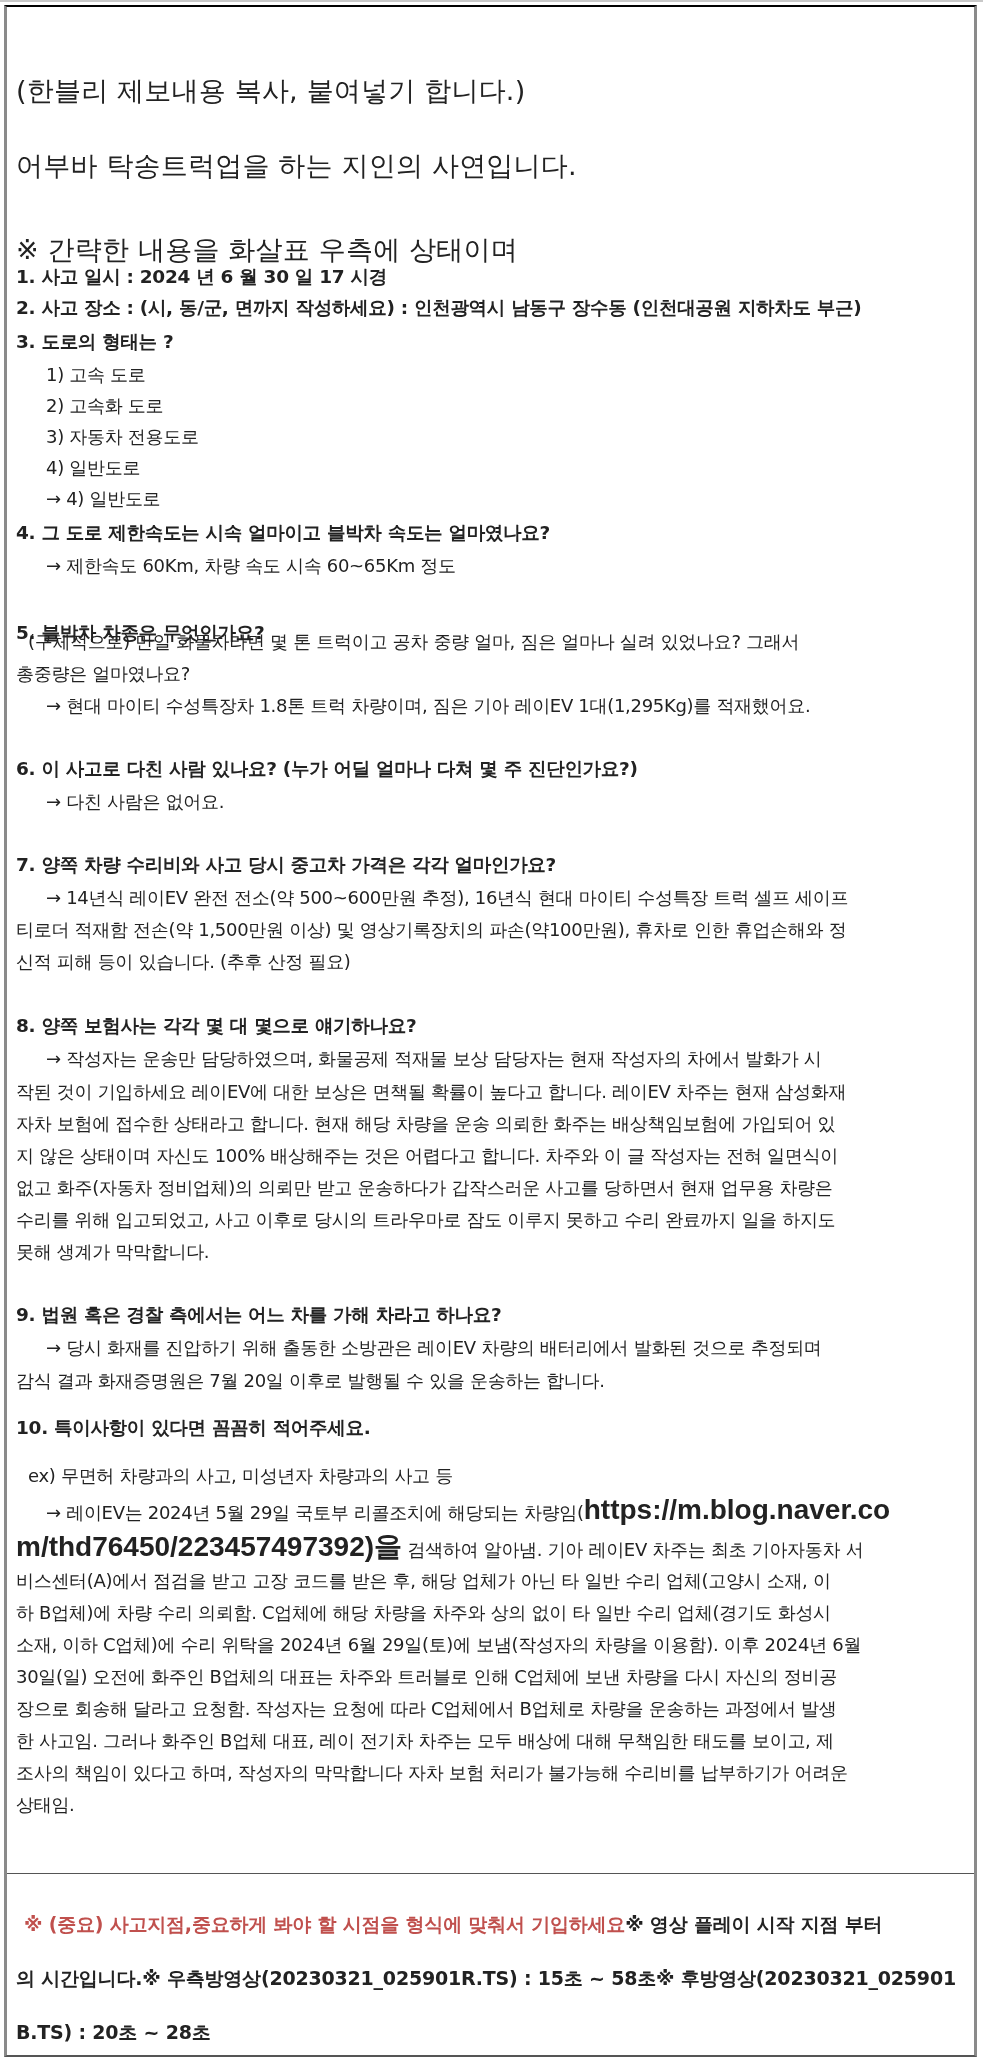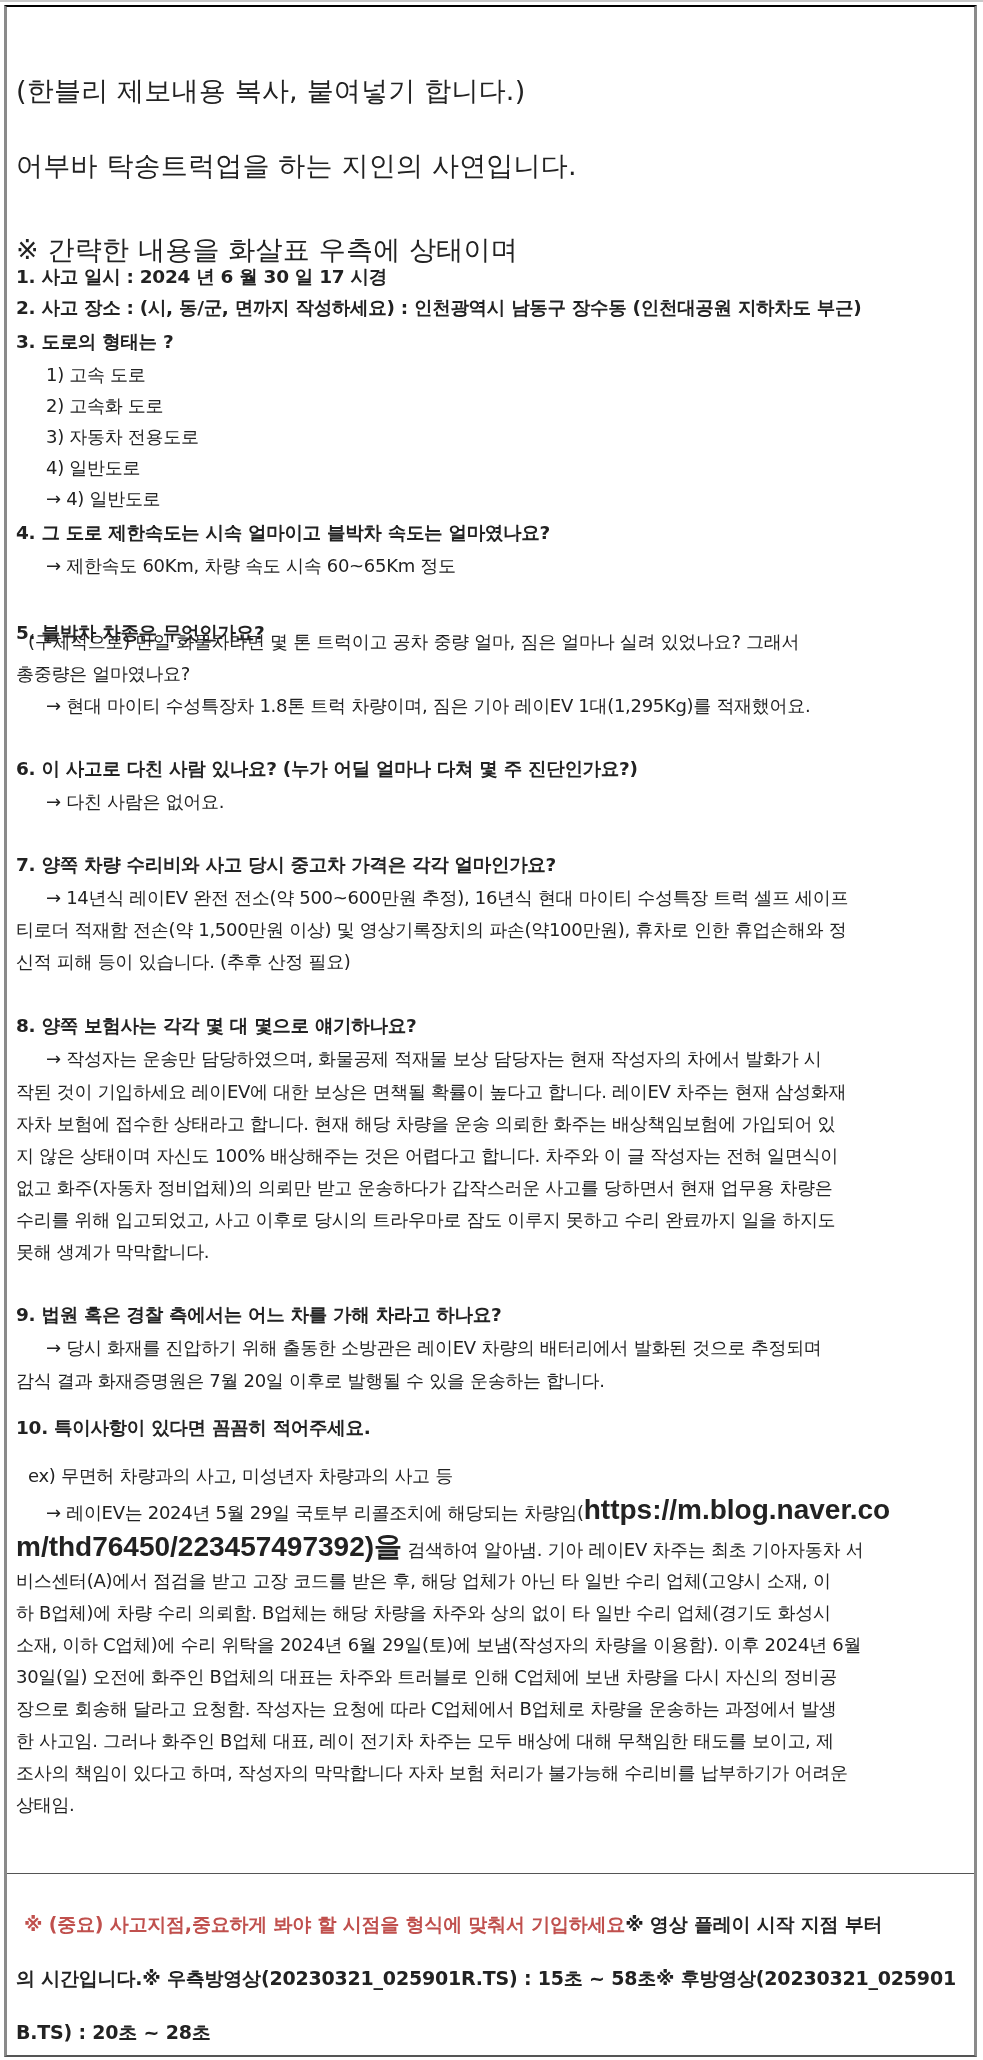--- a/index.html
+++ b/index.html
@@ -80,21 +80,21 @@
 
 <div class="ln q" style="top:1404px;margin-top:15px;">10. 특이사항이 있다면 꼼꼼히 적어주세요.</div>
 <div class="ln t ind0" style="top:1467px;">ex) 무면허 차량과의 사고, 미성년자 차량과의 사고 등</div>
 <div class="ln t ind1" style="top:1496px;">
   <span>→  레이EV는 2024년 5월 29일 국토부 리콜조치에 해당되는 차량임(</span><span class="url">https://m.blog.naver.co</span>
 </div>
 <div class="ln t" style="top:1533px;">
   <span class="url">m/thd76450/223457497392)을</span><span> 검색하여 알아냄. 기아 레이EV 차주는 최초 기아자동차 서</span>
 </div>
 <div class="ln t" style="top:1572px;">비스센터(A)에서 점검을 받고 고장 코드를 받은 후, 해당 업체가 아닌 타 일반 수리 업체(고양시 소재, 이</div>
-<div class="ln t" style="top:1604px;">하 B업체)에 차량 수리 의뢰함. B업체는 해당 차량을 차주와 상의 없이 타 일반 수리 업체(경기도 화성시</div>
+<div class="ln t" style="top:1604px;">하 B업체)에 차량 수리 의뢰함. C업체에 해당 차량을 차주와 상의 없이 타 일반 수리 업체(경기도 화성시</div>
 <div class="ln t" style="top:1636px;">소재, 이하 C업체)에 수리 위탁을 2024년 6월 29일(토)에 보냄(작성자의 차량을 이용함). 이후 2024년 6월</div>
 <div class="ln t" style="top:1668px;">30일(일) 오전에 화주인 B업체의 대표는 차주와 트러블로 인해 C업체에 보낸 차량을 다시 자신의 정비공</div>
 <div class="ln t" style="top:1700px;">장으로 회송해 달라고 요청함. 작성자는 요청에 따라 C업체에서 B업체로 차량을 운송하는 과정에서 발생</div>
 <div class="ln t" style="top:1732px;">한 사고임. 그러나 화주인 B업체 대표, 레이 전기차 차주는 모두 배상에 대해 무책임한 태도를 보이고, 제</div>
 <div class="ln t" style="top:1764px;">조사의 책임이 있다고 하며, 작성자의 막막합니다 자차 보험 처리가 불가능해 수리비를 납부하기가 어려운</div>
 <div class="ln t" style="top:1796px;">상태임.</div>
 
 <div class="ln b2" style="top:1915px;margin-left:8px;">
   <span class="red">※ (중요) 사고지점,중요하게 봐야 할 시점을 형식에 맞춰서 기입하세요</span><span>※ 영상 플레이 시작 지점 부터</span>
 </div>

